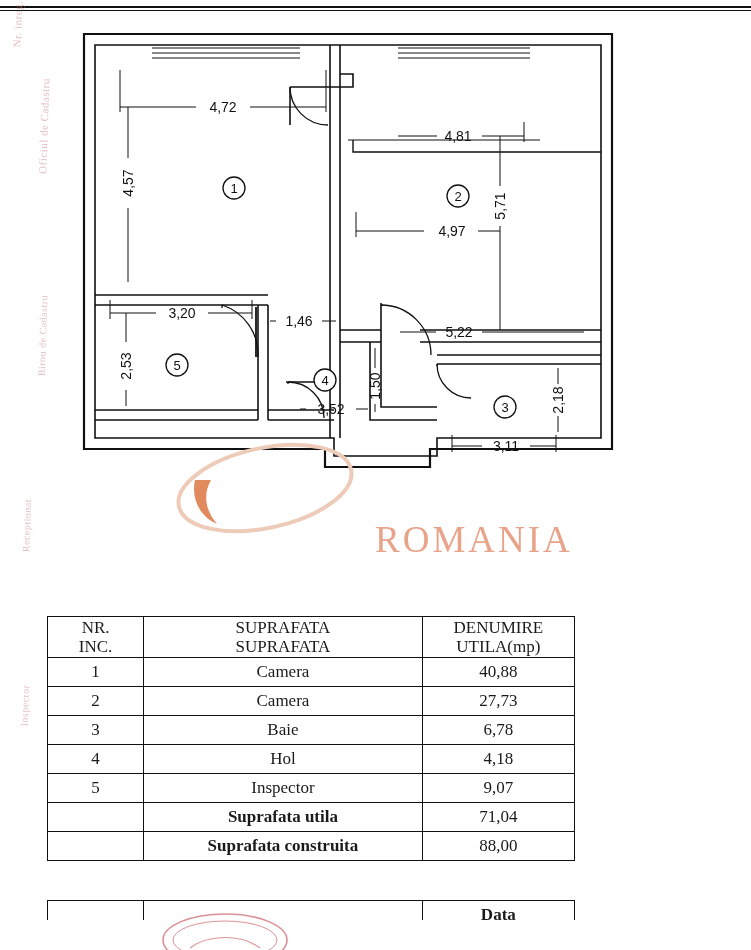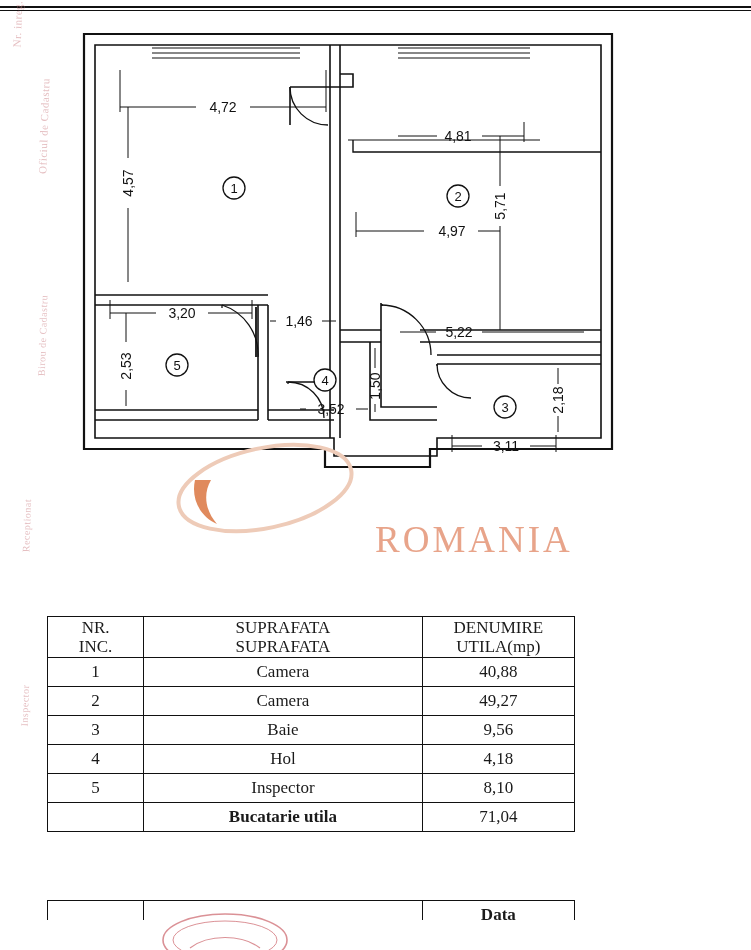--- a/index.html
+++ b/index.html
@@ -331,42 +331,47 @@
       </tr>
 
       <tr>
         <td>1</td>
         <td>Camera</td>
         <td>40,88</td>
       </tr>
       <tr>
         <td>2</td>
         <td>Camera</td>
-        <td>49,27</td>
+        <td>27,73</td>
       </tr>
       <tr>
         <td>3</td>
         <td>Baie</td>
-        <td>9,56</td>
+        <td>6,78</td>
       </tr>
       <tr>
         <td>4</td>
         <td>Hol</td>
         <td>4,18</td>
       </tr>
       <tr>
         <td>5</td>
         <td>Inspector</td>
-        <td>8,10</td>
+        <td>9,07</td>
       </tr>
 
       <tr class="tall">
         <td></td>
-        <td class="bold">Bucatarie utila</td>
+        <td class="bold">Suprafata utila</td>
         <td>71,04</td>
+      </tr>
+      <tr class="tall">
+        <td></td>
+        <td class="bold">Suprafata construita</td>
+        <td>88,00</td>
       </tr>
 
     </tbody>
   </table>
 </div>
 
 <div class="bottom-cut">
   <table>
     <colgroup>
         <col class="col-nr">

